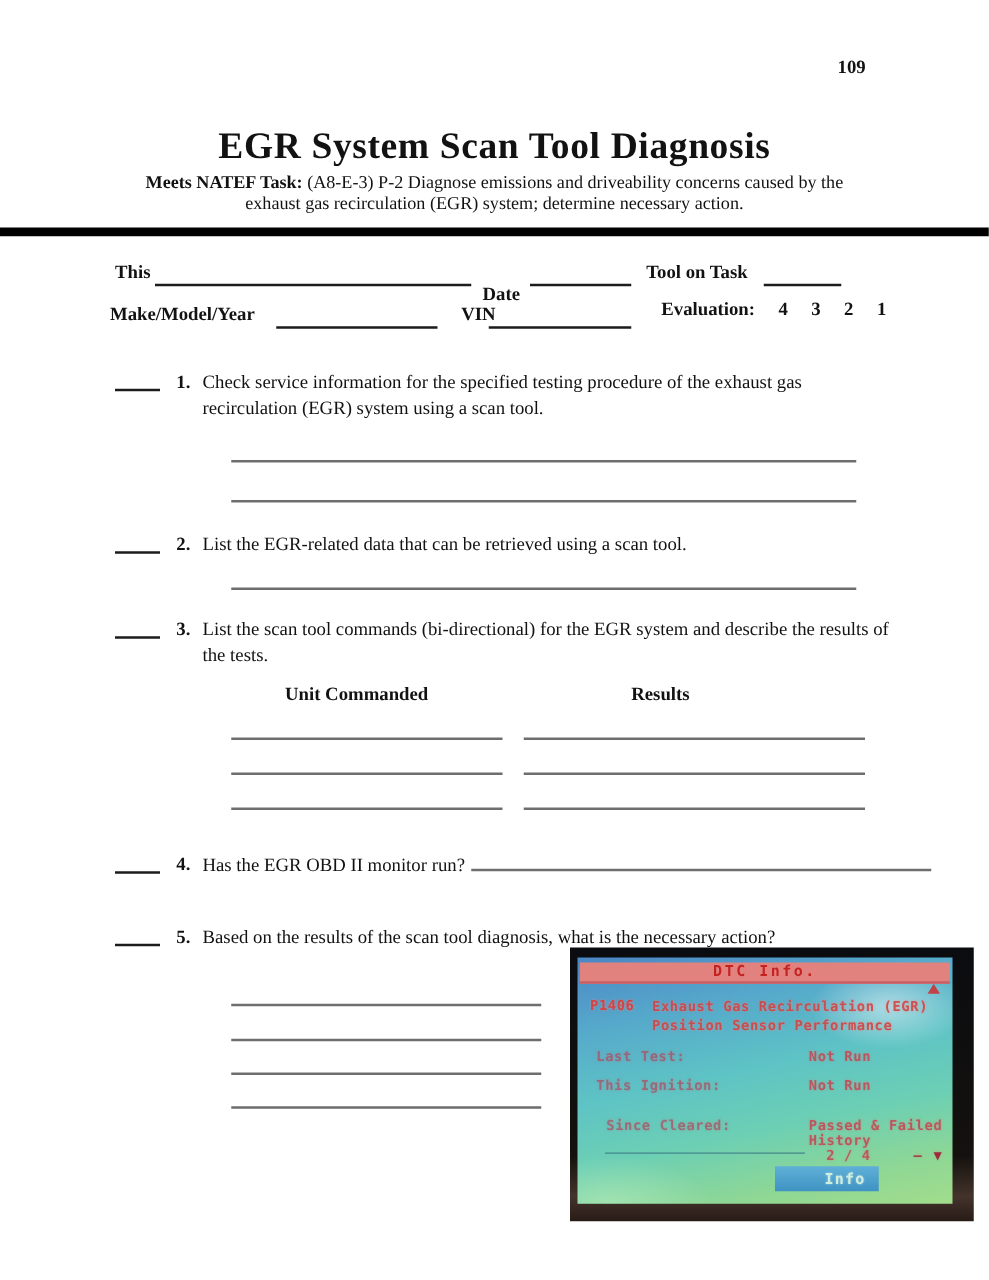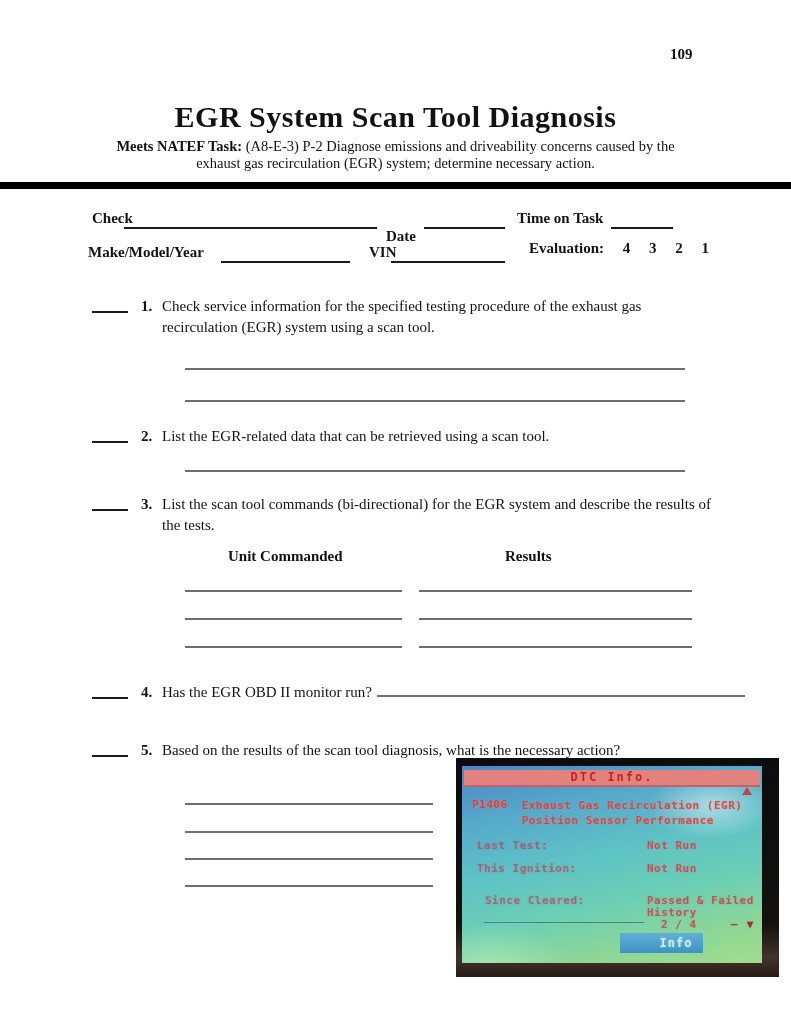--- a/index.html
+++ b/index.html
@@ -69,25 +69,25 @@
 <div class="page-num">109</div>
 
 <h1 class="title" style="margin:4px;">EGR System Scan Tool Diagnosis</h1>
 <div class="natef natef1">
   <b>Meets NATEF Task:</b>
   <span>(A8-E-3) P-2  Diagnose emissions and driveability concerns caused by the</span>
 </div>
 <div class="natef natef2">exhaust gas recirculation (EGR) system; determine necessary action.</div>
 <div class="divider"></div>
 
-<span class="lbl" style="left:92px;top:210px;">Check</span>
+<span class="lbl" style="left:92px;top:210px;">This</span>
 <div class="fline" style="left:124px;top:227px;width:253px;"></div>
 <span class="lbl" style="left:386px;top:228px;">Date</span>
 <div class="fline" style="left:424px;top:227px;width:81px;"></div>
-<span class="lbl" style="left:517px;top:210px;">Time on Task</span>
+<span class="lbl" style="left:517px;top:210px;">Tool on Task</span>
 <div class="fline" style="left:611px;top:227px;width:62px;"></div>
 
 <span class="lbl" style="left:88px;top:244px;">Make/Model/Year</span>
 <div class="fline" style="left:221px;top:261px;width:129px;"></div>
 <span class="lbl" style="left:358px;top:244px;margin-left:11px;">VIN</span>
 <div class="fline" style="left:391px;top:261px;width:114px;"></div>
 <div class="eval-wrap">
   <span>Evaluation:</span>
   <span class="eval-score">4</span>
   <span class="eval-score">3</span>

